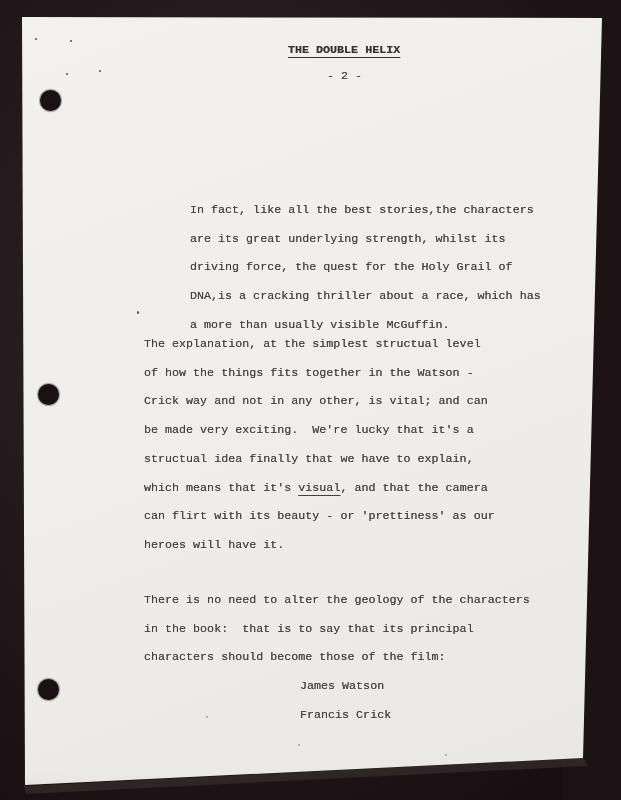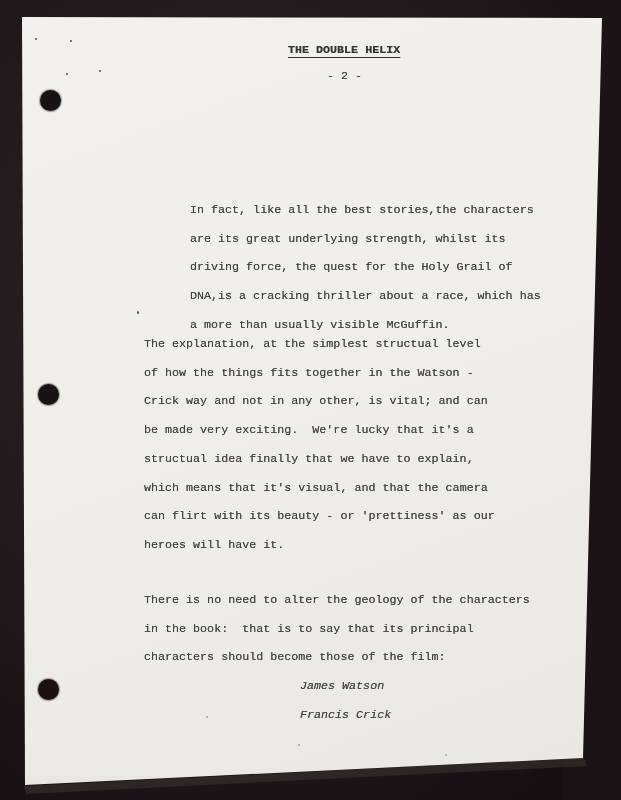--- a/index.html
+++ b/index.html
@@ -65,22 +65,23 @@
   }
   .para {
     position: absolute;
     left: 144px;
     white-space: pre;
   }
   .para-1 { top: 101px; }
   .para-2 { top: 196px; margin-left: 46px; }
   .para-3 { top: 330px; }
   .para-4 { top: 586px; }
-  .names  { left: 300px; top: 672px; position: absolute; white-space: pre; font-style: italic; }
+  .names  { left: 300px; top: 672px; position: absolute; white-space: pre; }
   .uline {
+    text-decoration: underline;
     text-underline-offset: 3.5px;
     text-decoration-thickness: 1.2px;
   }
   .speck {
     position: absolute;
     border-radius: 50%;
     background: rgba(45,39,35,0.8);
   }
   .speck.faint { background: rgba(100,92,84,0.5); }
   .sp1 { left: 35px;  top: 38px;  width: 2px;   height: 2px; }

